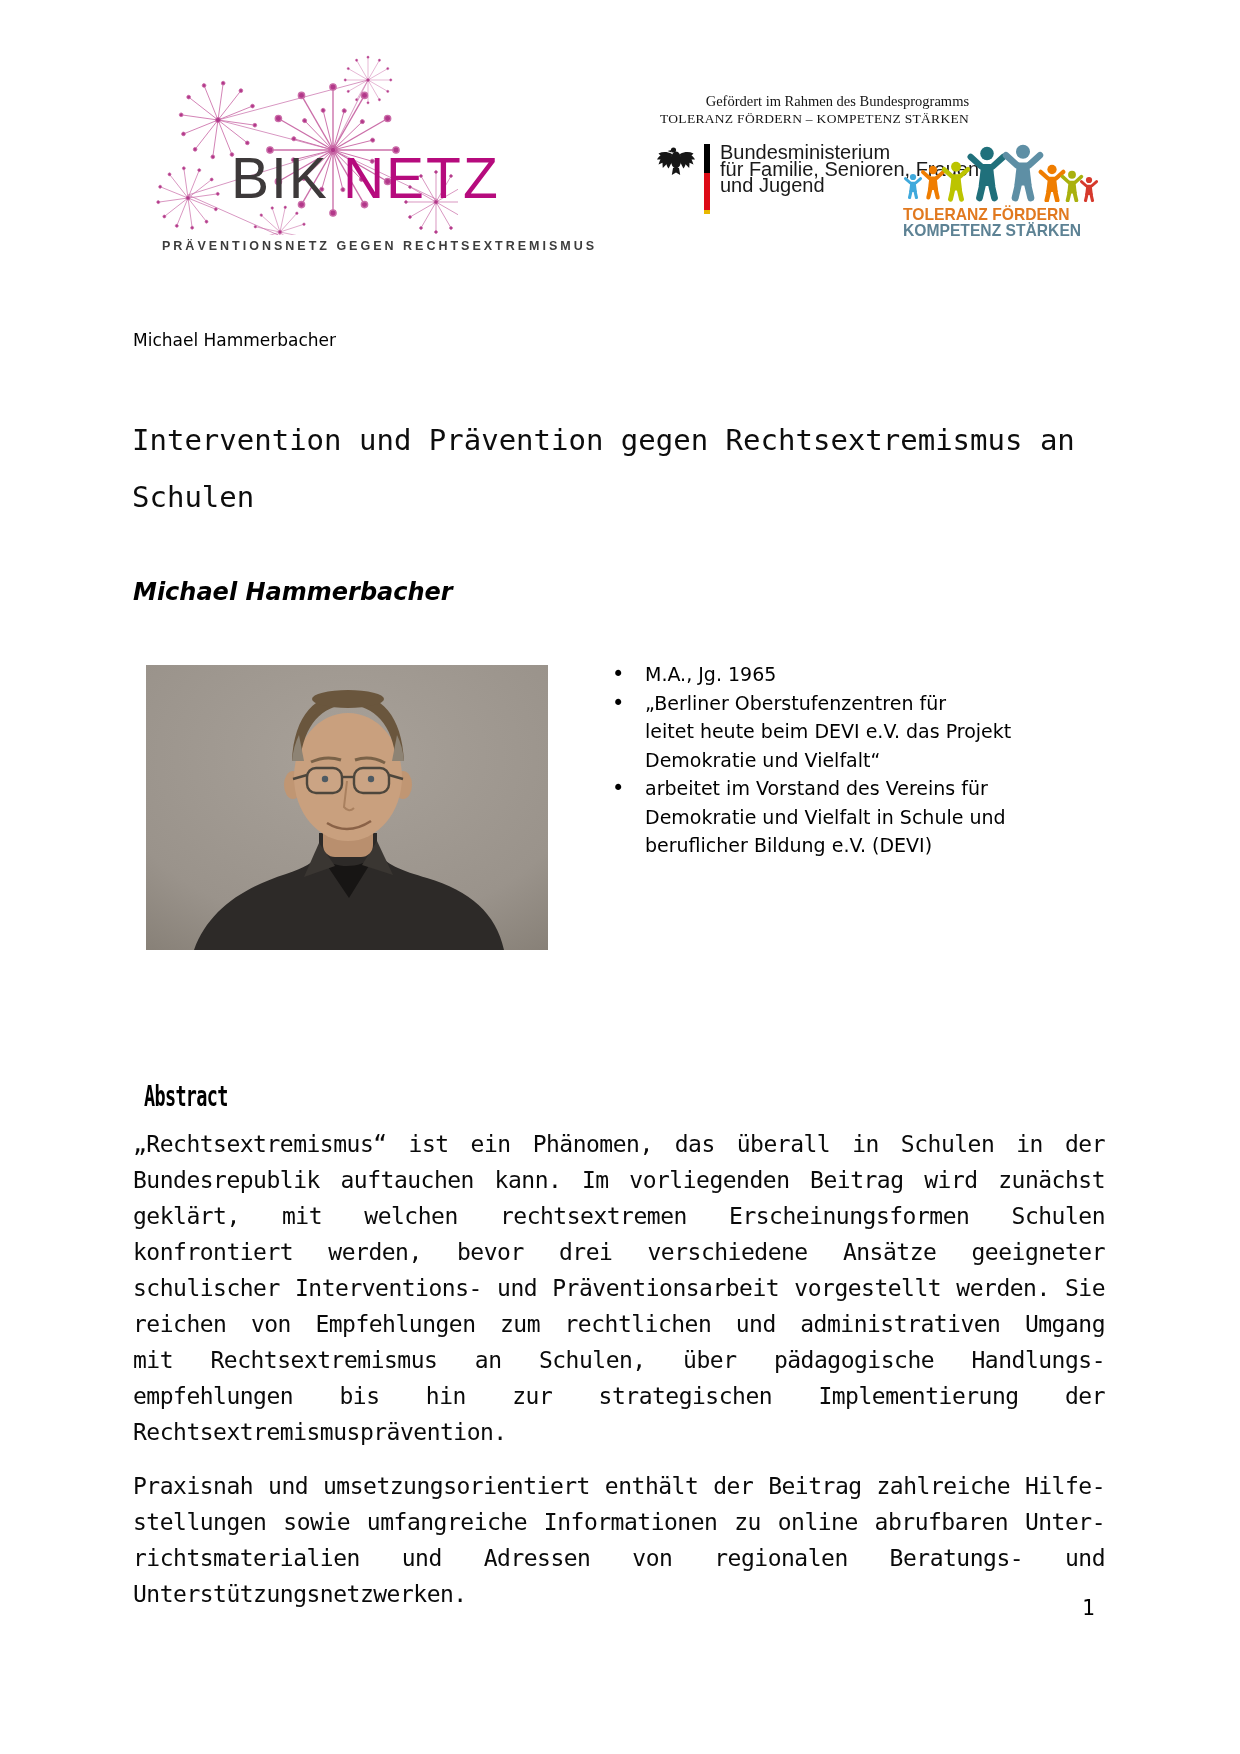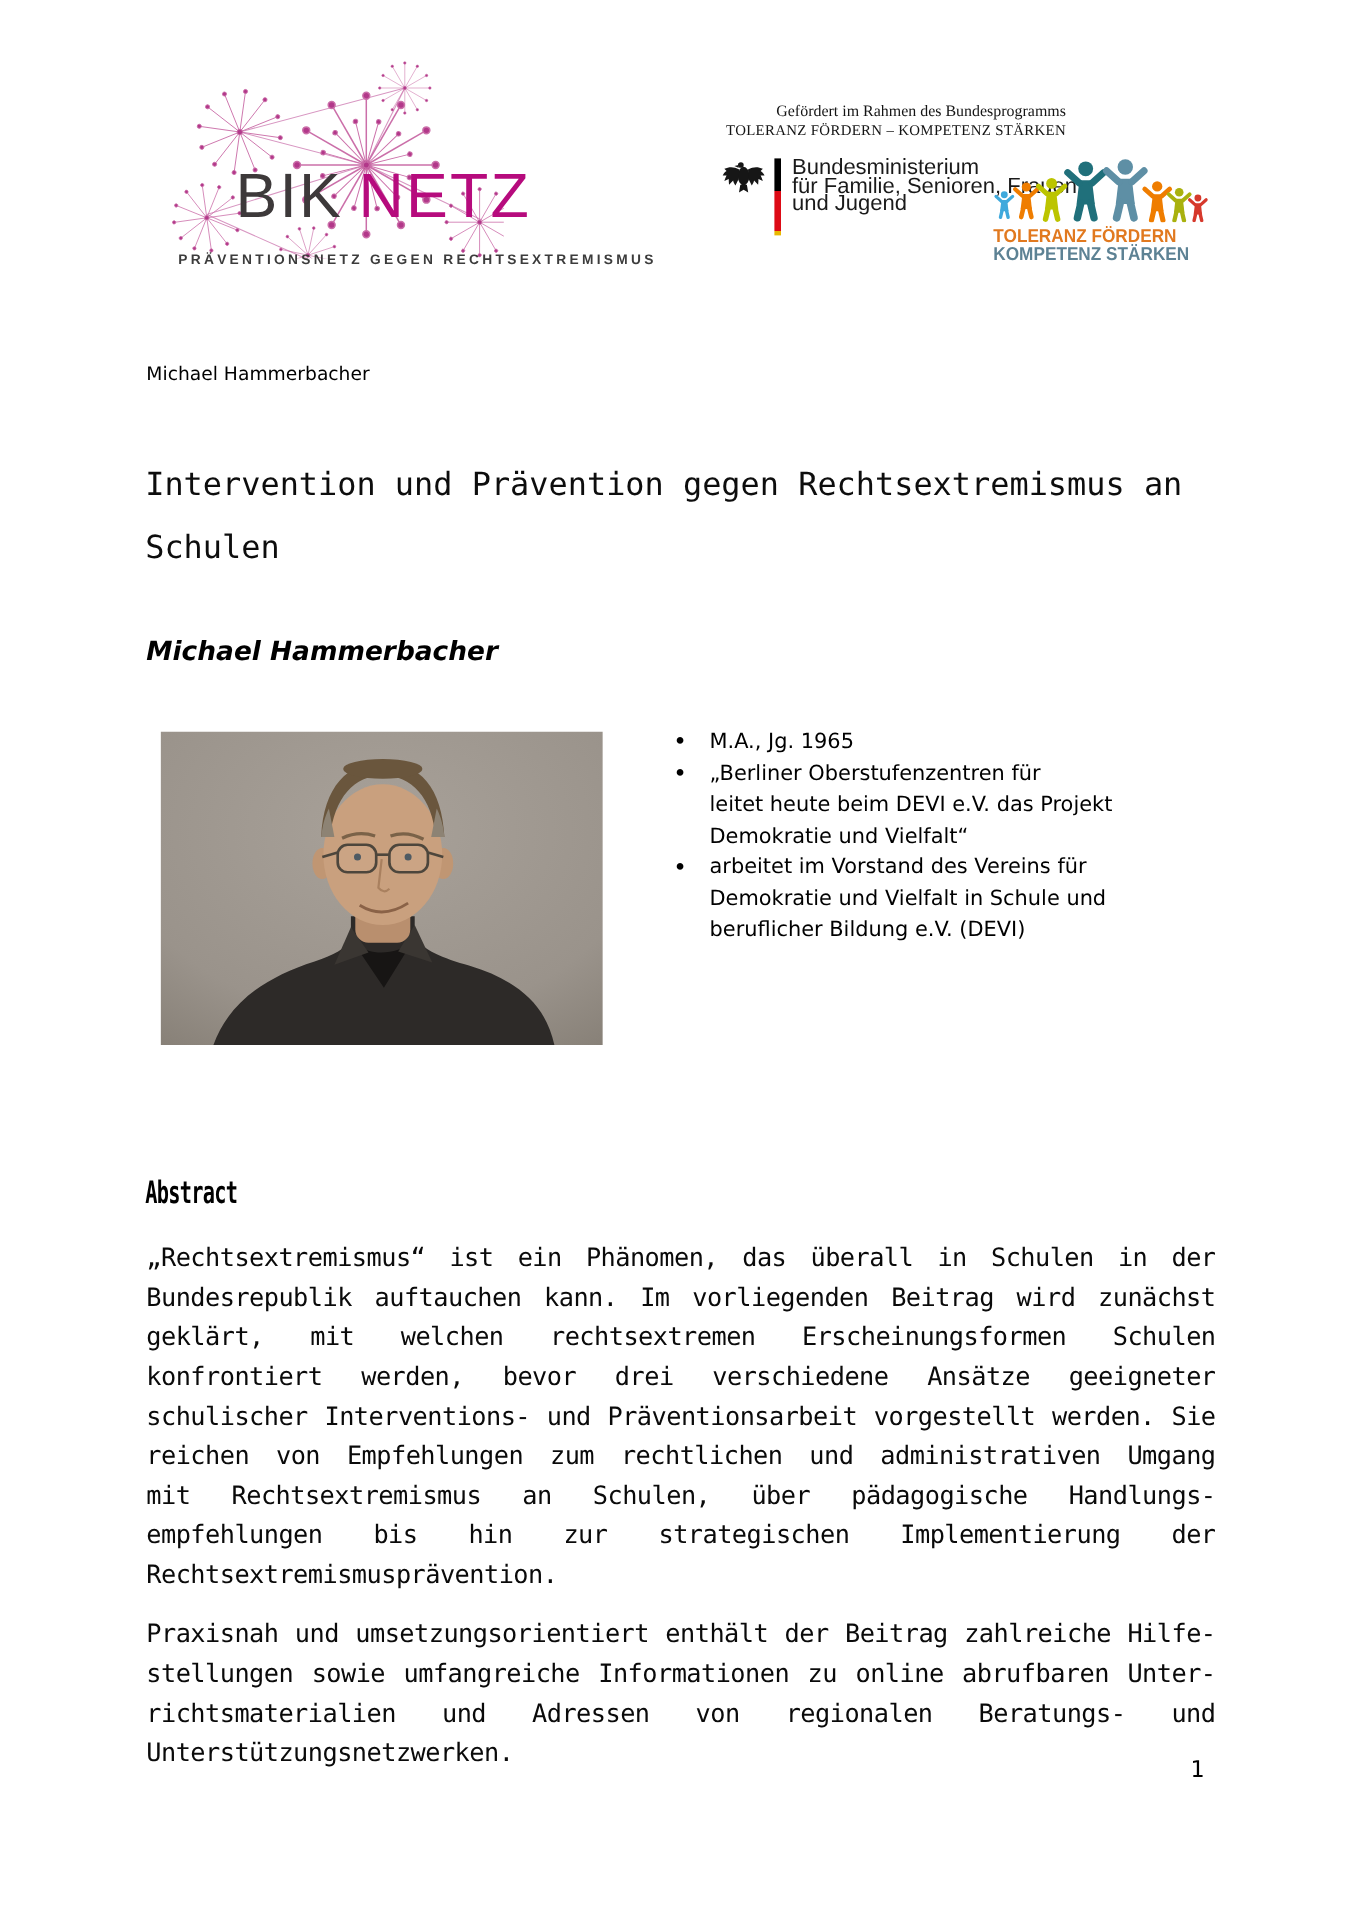--- a/index.html
+++ b/index.html
@@ -4,28 +4,28 @@
 <style>
   html,body{margin:0;padding:0;background:#e8e8e8;}
   .page{
     position:relative;width:1240px;height:1754px;margin:0 auto;
     background:#ffffff;overflow:hidden;
     font-family:"DejaVu Sans", sans-serif;color:#000;
   }
   
   .bik-graphic{position:absolute;left:118px;top:50px;}
   .bik-wordmark{
-    position:absolute;left:214px;top:150px;display:flex;gap:14px;
+    position:absolute;left:231px;top:150px;display:flex;gap:14px;
     font-family:"Liberation Sans", sans-serif;font-size:57px;font-weight:400;
     letter-spacing:2px;line-height:1;
   }
   .bik-dark{color:#3d393a;}
   .bik-accent{color:#b60b7d;}
   .bik-subtitle{
-    position:absolute;left:162px;top:229px;
+    position:absolute;left:162px;top:239px;
     font-family:"Liberation Sans", sans-serif;font-size:12.5px;font-weight:700;
     letter-spacing:3px;color:#3c3c3c;white-space:nowrap;
   }
   .funding-note{
     position:absolute;left:660px;top:92px;
     font-family:"Liberation Serif", serif;color:#141414;text-align:right;
   }
   .funding-line1{font-size:14.5px;line-height:19px;}
   .funding-line2{font-size:13.5px;line-height:16px;letter-spacing:0.3px;}
   .bmfsfj{position:absolute;left:656px;top:144px;display:flex;align-items:flex-start;}
@@ -61,21 +61,21 @@
     position:absolute;left:600px;top:660px;width:520px;margin:0;padding:0;
     list-style:none;font-size:19px;
   }
   .bullets li{position:relative;padding-left:45px;}
   .bullets li::before{
     content:"\2022";position:absolute;left:12px;top:0;
     line-height:28.5px;font-size:21px;
   }
   .bullets .line{line-height:28.5px;white-space:nowrap;}
   .abstract-heading{
-    position:absolute;left:132px;top:1070px;margin:0;line-height:30px;
+    position:absolute;left:132px;top:1070px;margin:12px;line-height:30px;
   }
   .abstract-heading .squeeze{
     display:inline-block;font-family:"DejaVu Sans Mono", monospace;
     font-size:28px;font-weight:700;letter-spacing:-1px;
     transform:scaleX(0.66);transform-origin:left center;white-space:nowrap;
   }
   .abstract{
     position:absolute;left:133px;width:972px;
     font-family:"DejaVu Sans Mono", monospace;font-size:23px;
     letter-spacing:-0.5px;color:#0a0a0a;

